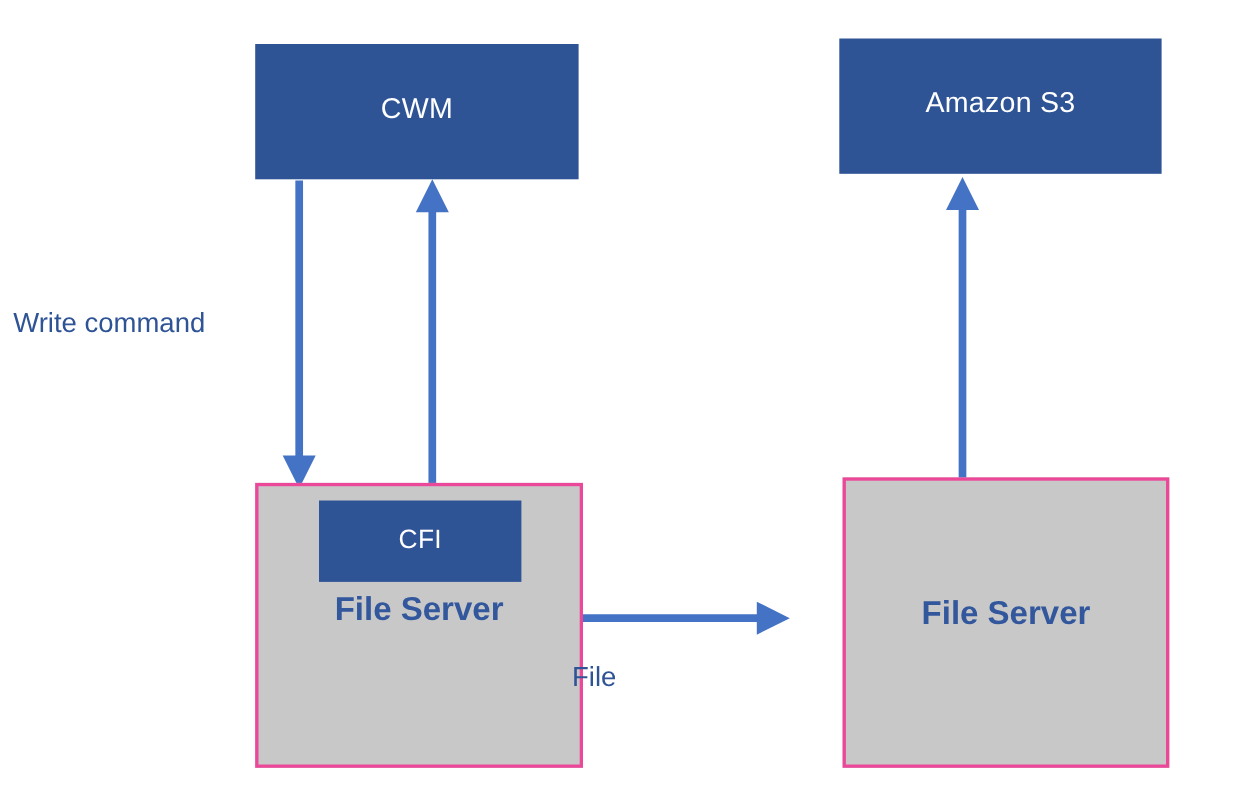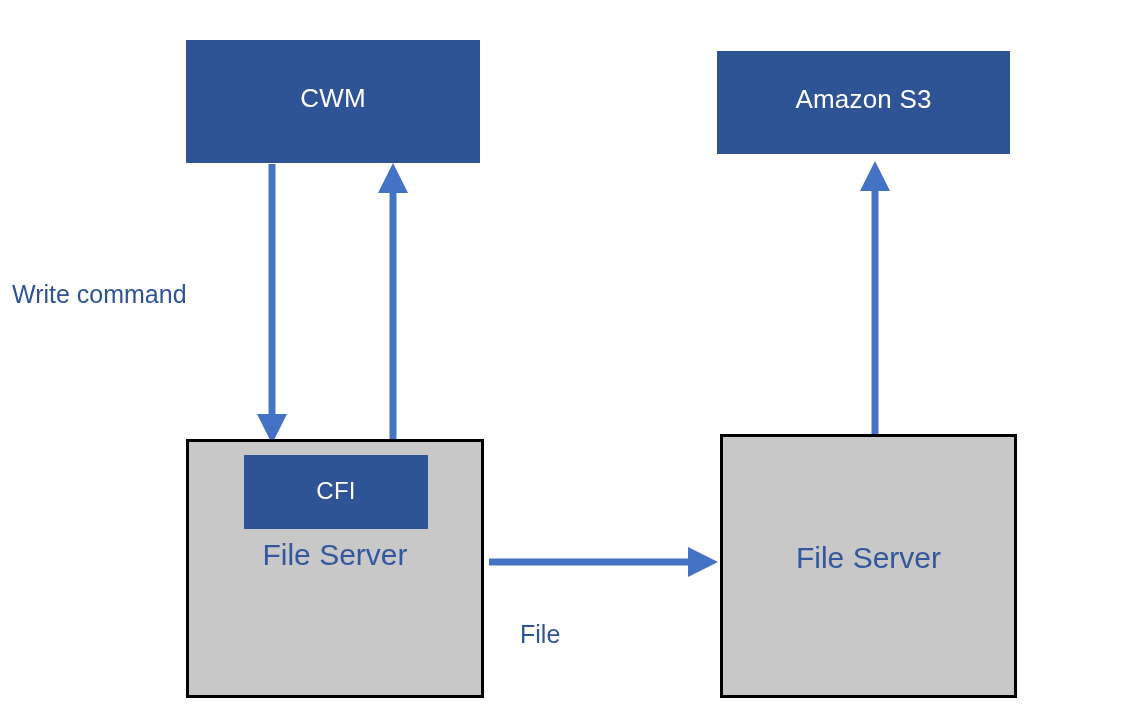--- a/index.html
+++ b/index.html
@@ -20,53 +20,54 @@
   }
 
   
   .node {
     position: absolute;
     box-sizing: border-box;
     display: flex;
     align-items: center;
     justify-content: center;
     text-align: center;
+    margin-left: 46px;
   }
 
   .node-blue {
     background: #2F5496;
     color: #ffffff;
     font-size: 26px;
     font-weight: 400;
     letter-spacing: 0.2px;
   }
 
   .node-gray {
     background: #C8C8C8;
-    border: 3px solid #000000;
+    border: 3px solid #ec4899;
     color: #33579C;
     font-size: 30px;
-    font-weight: normal;
+    font-weight: bold;
   }
 
   
   #box-cwm {
     left: 186px;
     top: 40px;
     width: 294px;
     height: 123px;
   }
   #box-cwm .node-label { margin-top: -6px; }
 
   
   #box-s3 {
     left: 717px;
-    top: 51px;
+    top: 35px;
     width: 293px;
-    height: 103px;
+    height: 123px;
   }
   #box-s3 .node-label { margin-top: -6px; }
 
   
   #box-fileserver-left {
     left: 186px;
     top: 439px;
     width: 298px;
     height: 259px;
     align-items: flex-start;
@@ -118,21 +119,21 @@
 
   
   .edge-label {
     position: absolute;
     color: #2F5496;
     font-size: 25px;
     font-weight: 400;
     white-space: nowrap;
     line-height: 1.32;
   }
-  .edge-label.multiline { white-space: normal; margin-top: 18px; }
+  .edge-label.multiline { white-space: normal; }
 
   #label-write-command { left: 12px;  top: 278px; }
   #label-get-status    { left: 437px; top: 278px; }
   #label-file-transfer { left: 936px; top: 268px; }
   #label-file-operations {
     left: 520px;
     top: 600px;
     width: 180px;
   }
   #label-file-operations .ln { display: block; }

